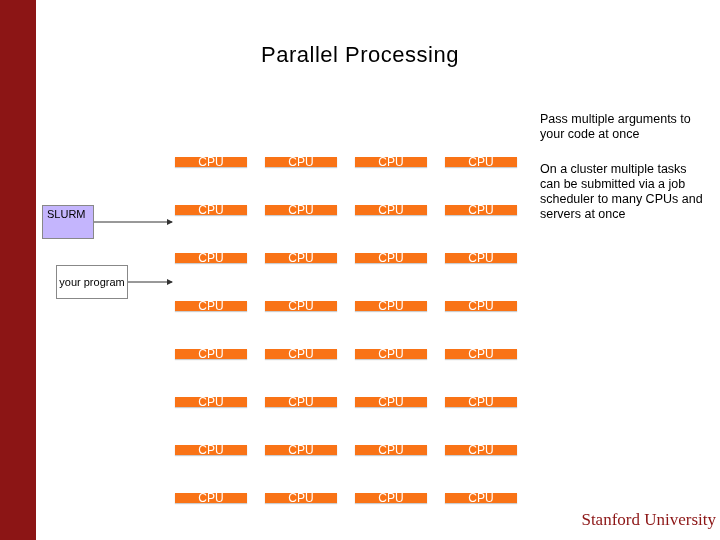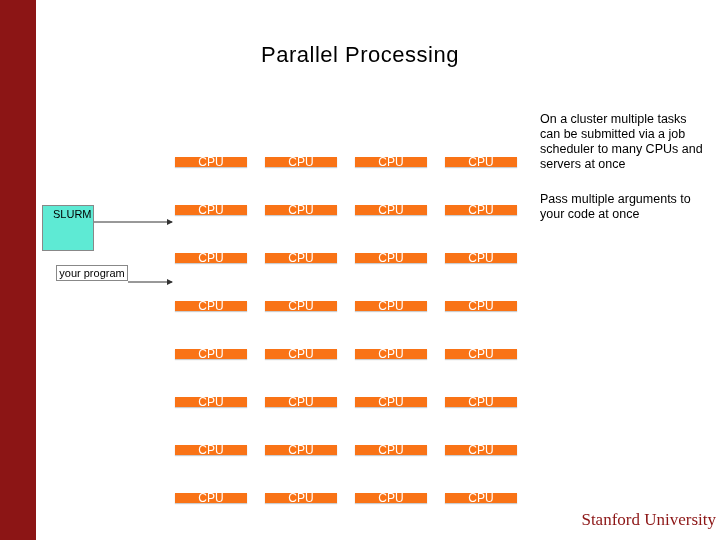--- a/index.html
+++ b/index.html
@@ -46,36 +46,36 @@
     align-items: center;
     justify-content: center;
     box-shadow: 0 1px 1px rgba(0,0,0,0.2);
     margin-top: 37px;
   }
   .slurm {
     position: absolute;
     left: 42px;
     top: 205px;
     width: 52px;
-    height: 46px;
-    background: #5eead4;
+    height: 34px;
+    background: #c4b5fd;
     border: 1px solid #888;
     font-size: 11px;
     line-height: 12px;
     color: #000;
-    padding: 2px 10px;
+    padding: 2px 4px;
     display: flex;
     align-items: flex-start;
   }
   .yourprog {
     position: absolute;
     left: 56px;
     top: 265px;
     width: 72px;
-    height: 16px;
+    height: 34px;
     background: #fff;
     border: 1px solid #888;
     font-size: 11px;
     line-height: 12px;
     color: #000;
     text-align: center;
     display: flex;
     align-items: center;
     justify-content: center;
   }
@@ -160,17 +160,17 @@
       <path d="M0,0 L6,3 L0,6 Z" fill="#333"></path>
     </marker>
   </defs>
   <g stroke="#333" stroke-width="1" fill="none" marker-end="url(#ah)">
     <line x1="94" y1="222" x2="172" y2="222"></line>
     <line x1="128" y1="282" x2="172" y2="282"></line>
   </g>
 </svg>
 
 <div class="notes">
+  <p>Pass multiple arguments to your code at once</p>
   <p>On a cluster multiple tasks can be submitted via a job scheduler to many CPUs and servers at once</p>
-  <p>Pass multiple arguments to your code at once</p>
 </div>
 
 <div class="brand">Stanford University</div>
 
 </body></html>

